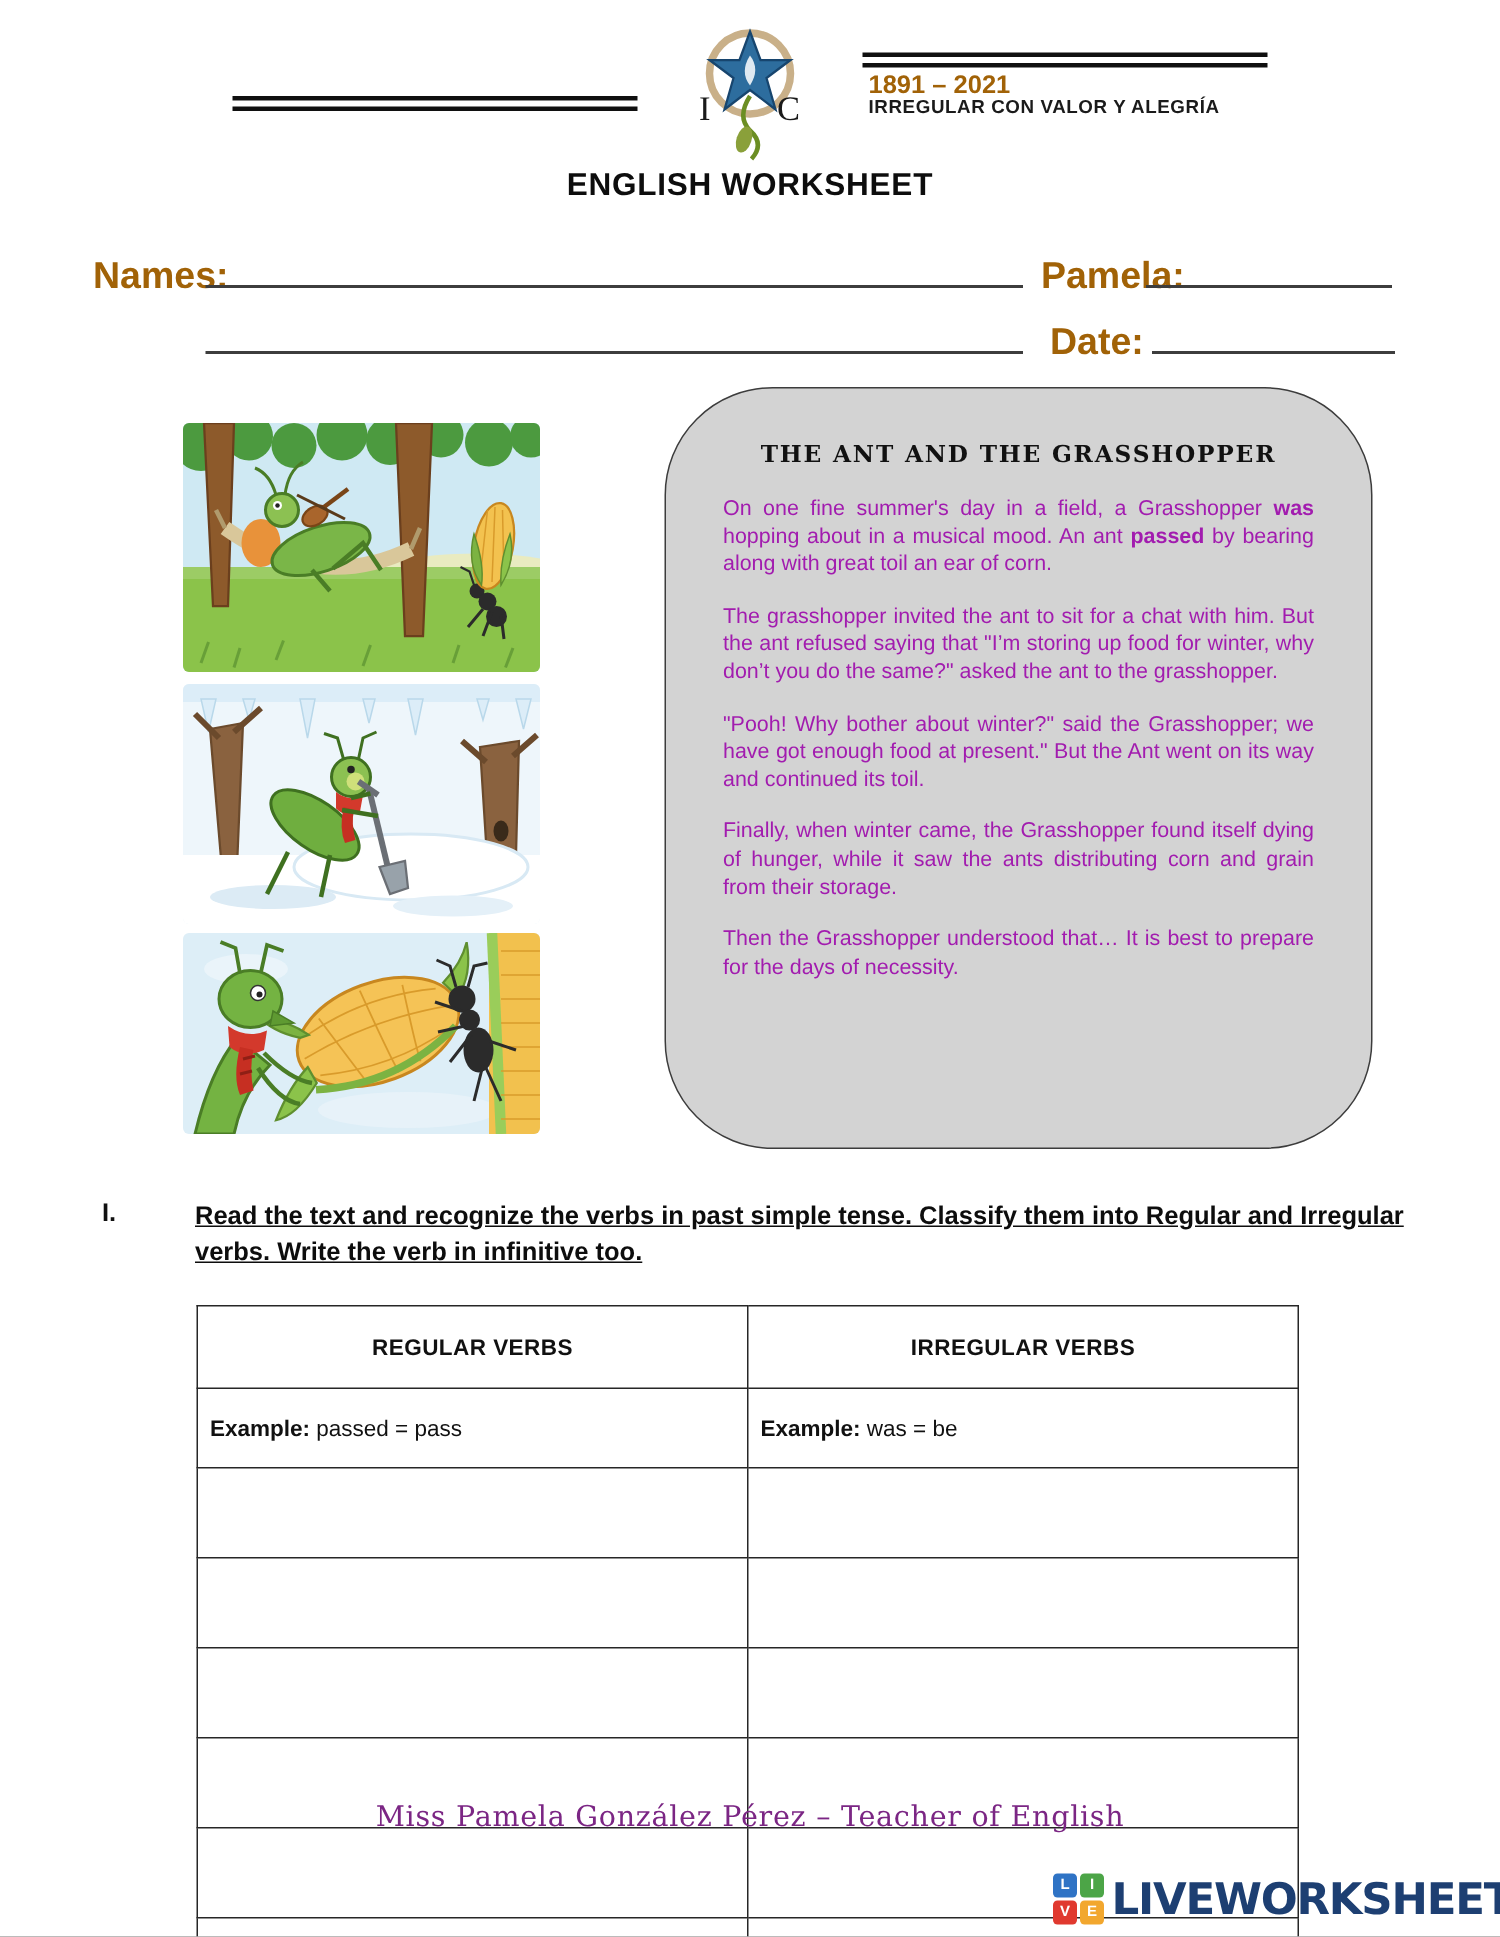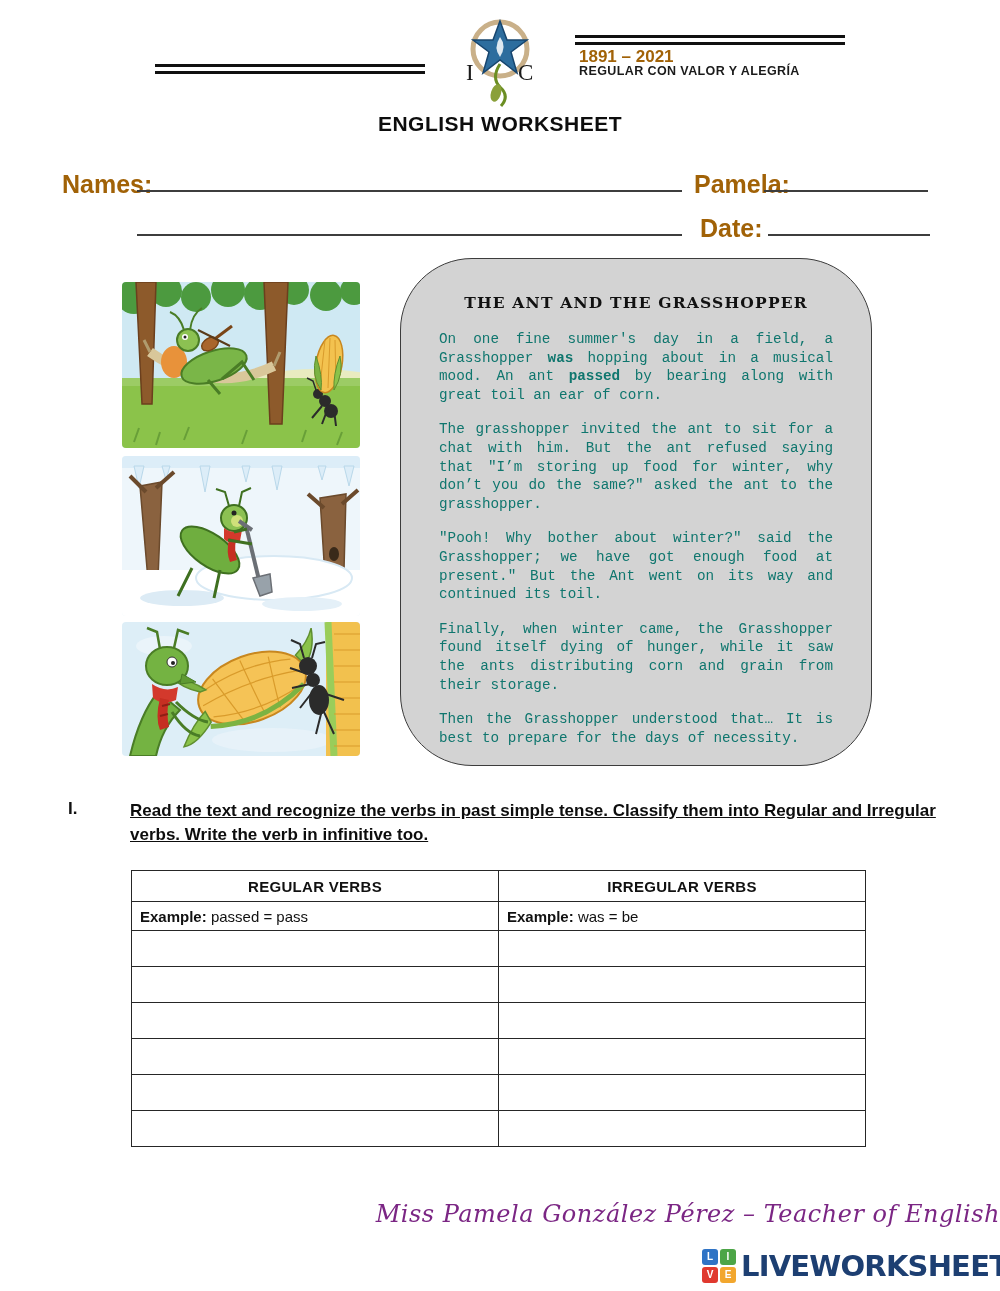--- a/index.html
+++ b/index.html
@@ -21,55 +21,55 @@
   .ws-title{position:absolute;left:0;top:112px;width:100%;text-align:center;
     font-size:21px;font-weight:bold;letter-spacing:.5px;color:#0d0d0d;}
   .field-label{position:absolute;font-size:25px;font-weight:bold;color:#a16207;}
   .wline{position:absolute;border-bottom:2px solid #3d3d3d;height:0;}
   
   .story-box{position:absolute;left:400px;top:258px;width:472px;height:508px;
     box-sizing:border-box;border:1.6px solid #3c3c3c;border-radius:72px;
     padding:30px 38px 0 38px;}
   .story-title{text-align:center;font-family:"DejaVu Serif",serif;font-weight:bold;
     font-size:15.5px;letter-spacing:1.2px;margin:4px 0 18px 0;color:#111;}
-  .story-box p{font-family:Liberation Mono, monospace;font-size:14.3px;line-height:18.6px;
-    text-align:justify;margin:0 0 16px 0;color:#0f766e;}
+  .story-box p{font-family:Liberation Sans, sans-serif;font-size:14.3px;line-height:18.6px;
+    text-align:justify;margin:0 0 16px 0;color:#a21caf;}
   .pics{position:absolute;left:122px;top:282px;width:238px;}
   .pics svg{display:block;border-radius:4px;}
   .pic2{margin-top:8px;}
   .pic3{margin-top:6px;}
   
   .instr-num{position:absolute;left:68px;top:799px;font-size:17px;font-weight:bold;}
   .instr-text{position:absolute;left:130px;top:799px;width:812px;
     font-size:17px;font-weight:bold;line-height:24px;color:#0d0d0d;text-decoration:underline;}
   
   .verb-table{position:absolute;left:131px;top:870px;width:735px;border-collapse:collapse;}
-  .verb-table th,.verb-table td{border:1.6px solid #262626;font-size:15px;padding:0 8px;}
+  .verb-table th,.verb-table td{border:1.6px solid #262626;font-size:15px;padding:12px 8px;}
   .verb-table th{height:30px;text-align:center;font-weight:bold;letter-spacing:.3px;}
   .verb-table td.example{height:28px;text-align:left;font-weight:normal;}
   .verb-table td.blank{height:35px;}
   
-  .credit{position:absolute;left:0;top:1200px;width:100%;text-align:right;
-    font-family:"DejaVu Serif",serif;font-style:italic;font-size:24px;letter-spacing:.5px;}
+  .credit{position:absolute;left:0;top:1200px;width:100%;text-align:center;
+    font-family:"DejaVu Serif",serif;font-size:19px;letter-spacing:.5px;}
   .brand{position:absolute;left:702px;top:1249px;display:flex;align-items:center;}
   .tilegrid{display:grid;grid-template-columns:16px 16px;grid-template-rows:16px 16px;gap:2px;}
   .tile{border-radius:3px;color:#fff;font-size:10px;font-weight:bold;
     display:flex;align-items:center;justify-content:center;line-height:1;}
   .brand-text{font-size:29px;font-weight:800;letter-spacing:-.8px;margin-left:5px;
     font-family:"DejaVu Sans",sans-serif;}
 </style>
 </head>
 <body>
 
 <div class="page">
 
   <div class="dline dline-left"></div>
   <div class="dline dline-right"></div>
   <div class="years">1891 – 2021</div>
-  <div class="motto">REGULAR CON VALOR Y ALEGRÍA</div>
+  <div class="motto">IRREGULAR CON VALOR Y ALEGRÍA</div>
 
   <svg class="school-logo" width="88" height="94" viewBox="0 0 88 94">
     <circle cx="44" cy="35" r="27" fill="none" stroke="#c9b089" stroke-width="5"></circle>
     <polygon points="44,7 51,26 71,26 55,38 61,59 44,46 27,59 33,38 17,26 37,26" fill="#2d6d9e" stroke="#17456e" stroke-width="1.5"></polygon>
     <path d="M44 23 q7 9 0 20 q-7 -9 0 -20" fill="#ffffff" opacity=".85"></path>
     <path d="M44 50 q-9 14 0 23 q10 9 1 19" stroke="#6b8e23" stroke-width="3" fill="none"></path>
     <ellipse cx="40" cy="79" rx="5" ry="9" fill="#8aa03a" transform="rotate(18 40 79)"></ellipse>
     <text x="10" y="66" font-family="Liberation Serif, serif" font-size="23" fill="#1a1a1a">I</text>
     <text x="62" y="66" font-family="Liberation Serif, serif" font-size="23" fill="#1a1a1a">C</text>
   </svg>
@@ -207,21 +207,21 @@
       <path d="M40 84 l8 -2 M38 94 l8 -2" stroke="#8f1f15" stroke-width="2"></path>
       <path d="M54 80 Q72 98 86 100 M50 90 Q64 112 78 114" stroke="#4a7d26" stroke-width="3" fill="none"></path>
       <circle cx="186" cy="44" r="9" fill="#2b2b2b"></circle>
       <circle cx="191" cy="58" r="7" fill="#2b2b2b"></circle>
       <ellipse cx="197" cy="78" rx="10" ry="15" fill="#2b2b2b"></ellipse>
       <path d="M182 36 L178 22 L169 18 M190 36 L194 22 L203 20" stroke="#2b2b2b" stroke-width="2" fill="none"></path>
       <path d="M186 52 L168 46 M188 62 L170 66 M192 68 L178 86 M200 88 L194 112 M202 90 L212 112 M204 72 L222 78" stroke="#2b2b2b" stroke-width="2" fill="none"></path>
     </svg>
   </div>
 
-  <div class="story-box" style="background: rgb(211, 211, 211);">
+  <div class="story-box" style="background: rgb(211, 211, 211); margin-left: 43px;">
     <div class="story-title">THE ANT AND THE GRASSHOPPER</div>
     <div id="story-paragraphs">
         <p><span>On one fine summer's day in a field, a Grasshopper </span><b>was</b><span> hopping about in a musical mood. An ant </span><b>passed</b><span> by bearing along with great toil an ear of corn.</span></p>
         <p><span>The grasshopper invited the ant to sit for a chat with him. But the ant refused saying that "I’m storing up food for winter, why don’t you do the same?" asked the ant to the grasshopper.</span></p>
         <p><span>"Pooh! Why bother about winter?" said the Grasshopper; we have got enough food at present." But the Ant went on its way and continued its toil.</span></p>
         <p><span>Finally, when winter came, the Grasshopper found itself dying of hunger, while it saw the ants distributing corn and grain from their storage.</span></p>
         <p><span>Then the Grasshopper understood that… It is best to prepare for the days of necessity.</span></p>
       </div>
   </div>
 

